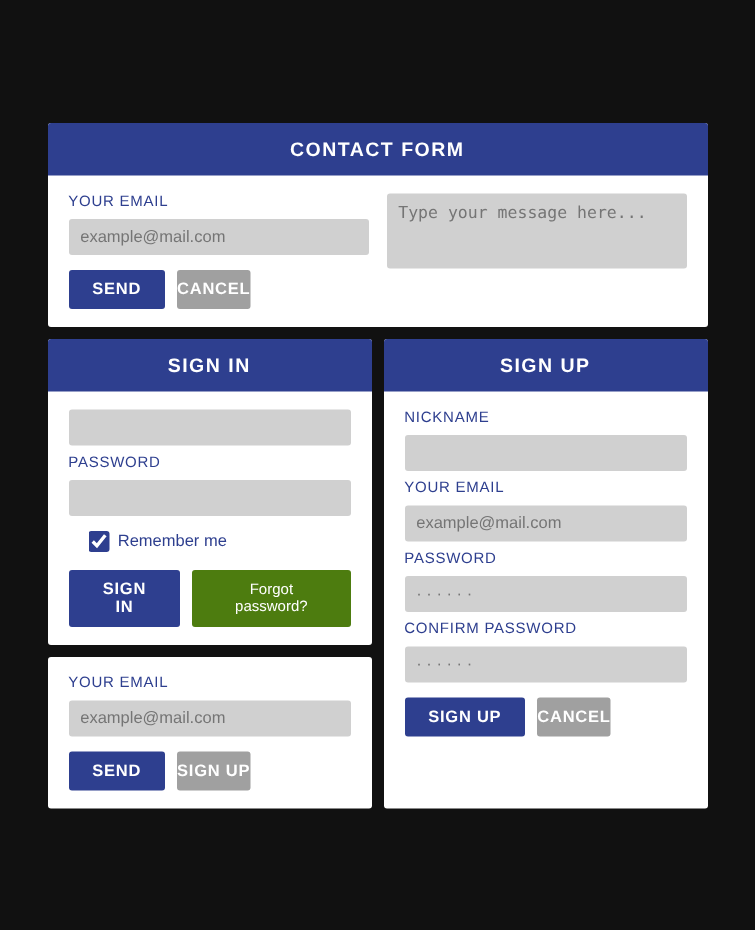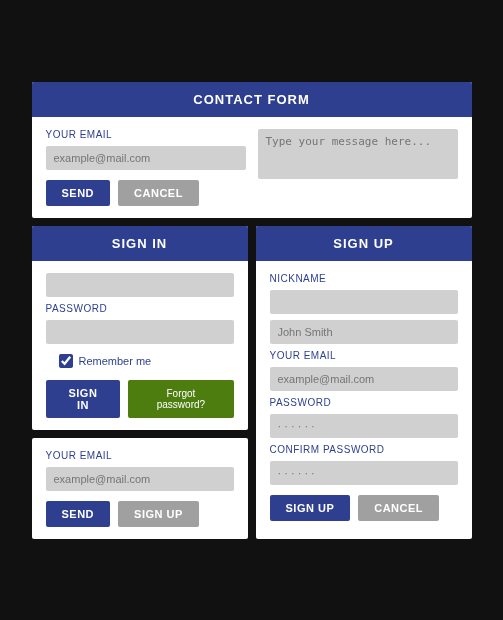--- a/index.html
+++ b/index.html
@@ -88,21 +88,21 @@
       font-size: 11px;
       font-weight: bold;
       letter-spacing: 0.5px;
       cursor: pointer;
     }
     .btn-secondary {
       background: #a0a0a0;
       color: #fff;
       border: none;
       border-radius: 2px;
-      padding: 7px 16px;
+      padding: 7px 0;
       font-size: 11px;
       font-weight: bold;
       letter-spacing: 0.5px;
       cursor: pointer;
     }
     .btn-link {
       background: #4d7c0f;
       color: #fff;
       border: none;
       border-radius: 2px;
@@ -244,21 +244,20 @@
         </div>
       </div>
 
     </div>
 
     <div class="right-col">
       <div class="form-header">SIGN UP</div>
       <div class="sign-up-body">
         <div class="field-label">NICKNAME</div>
         <input class="field-input" type="text" style="">
-        <input class="field-input" type="text" placeholder="John Smith" style="">
         <div class="field-label">YOUR EMAIL</div>
         <input class="field-input" type="text" placeholder="example@mail.com" style="">
         <div class="field-label">PASSWORD</div>
         <input class="field-input" type="text" placeholder="· · · · · ·" style="">
         <div class="field-label">CONFIRM PASSWORD</div>
         <input class="field-input" type="text" placeholder="· · · · · ·" style="">
         <div class="signup-btn-row">
           <button class="btn-primary">SIGN UP</button>
           <button class="btn-secondary">CANCEL</button>
         </div>

